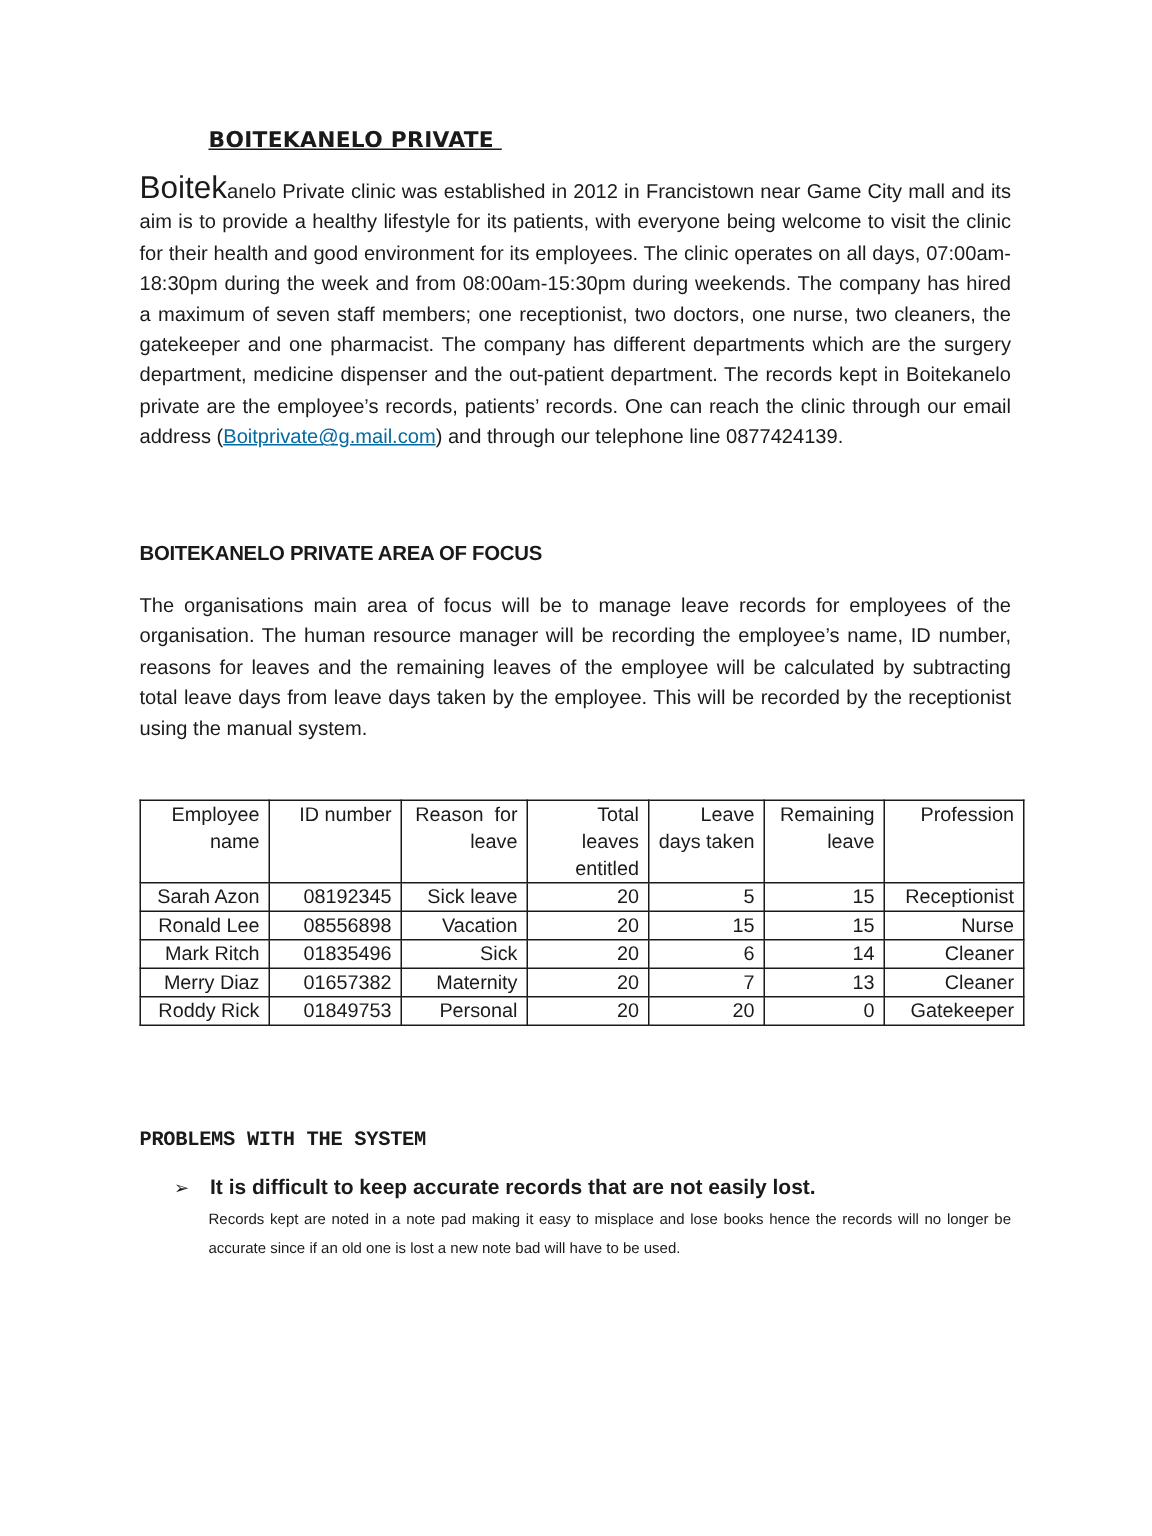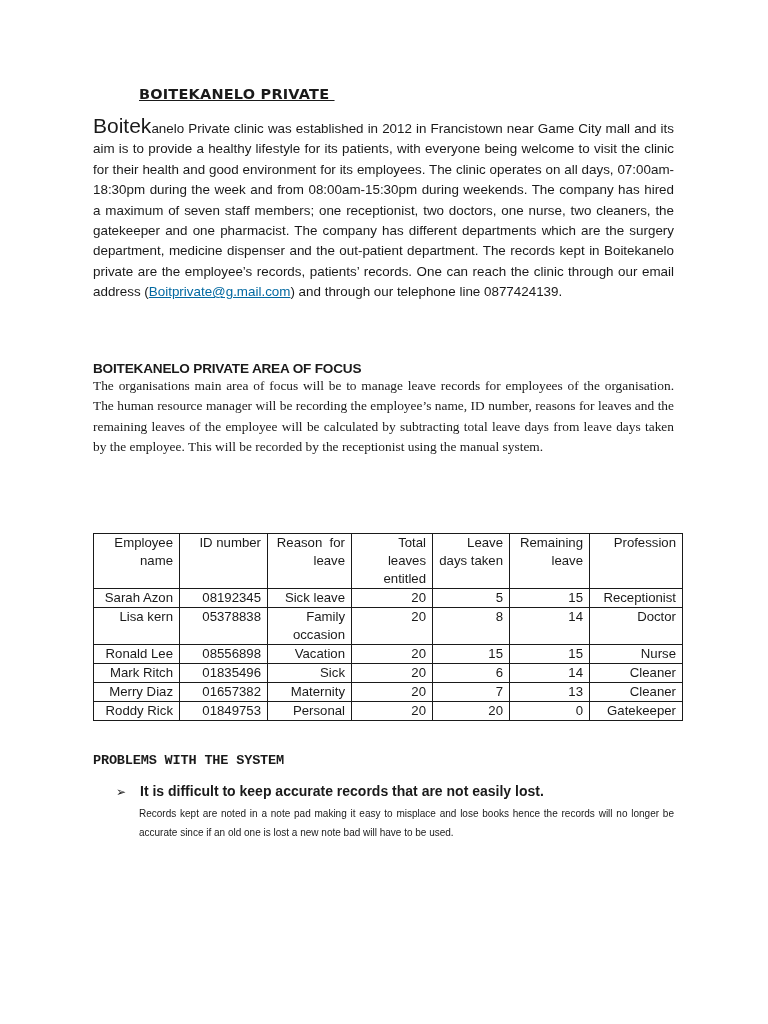--- a/index.html
+++ b/index.html
@@ -8,21 +8,21 @@
   .abs { position: absolute; }
   .title { left: 139px; top: 86px; font-family: "DejaVu Sans", sans-serif; font-weight: bold;
            font-size: 14.5px; text-decoration: underline; letter-spacing: 0.2px; white-space: pre; }
   .para { left: 93px; width: 581px; font-size: 13.4px; line-height: 20.4px; text-align: justify;
           text-align-last: left; }
   .p1 { top: 116px; }
   .p1 .big { font-size: 21px; }
   .link { color: #0369a1; text-decoration: underline; cursor: pointer; }
   .heading { left: 93px; font-size: 13.6px; font-weight: bold; letter-spacing: -0.2px; text-align: center; }
   .h2 { top: 361px; }
-  .p2 { top: 376px; font-family: Liberation Serif, serif; }
+  .p2 { top: 394px; }
   table.leave { position: absolute; left: 93px; top: 533px; border-collapse: collapse;
                 font-size: 13.2px; line-height: 18px; text-align: right; }
   table.leave td { border: 1px solid #1a1a1a; padding: 0 6px; vertical-align: top; }
   table.leave tr.hdr td { height: 53px; padding-top: 0px; }
   table.leave tr.r td { height: 18px; }
   table.leave tr.r2 td { height: 36px; }
   .h3 { top: 753px; font-family: Liberation Mono, monospace; }
   .bullet-row { left: 116px; top: 783px; font-size: 14px; font-weight: bold; }
   .bullet-row .arrow { display: inline-block; width: 24px; font-weight: normal; font-size: 12px; }
   .p3 { left: 139px; top: 804px; width: 535px; font-size: 10px; line-height: 19px; }
@@ -60,29 +60,20 @@
   </tr>
   <tr class="r">
     <td>Sarah Azon</td>
     <td>08192345</td>
     <td>Sick leave</td>
     <td>20</td>
     <td>5</td>
     <td>15</td>
     <td>Receptionist</td>
   </tr>
-  <tr class="r2">
-    <td>Lisa kern</td>
-    <td>05378838</td>
-    <td>Family occasion</td>
-    <td>20</td>
-    <td>8</td>
-    <td>14</td>
-    <td>Doctor</td>
-  </tr>
   <tr class="r">
     <td>Ronald Lee</td>
     <td>08556898</td>
     <td>Vacation</td>
     <td>20</td>
     <td>15</td>
     <td>15</td>
     <td>Nurse</td>
   </tr>
   <tr class="r">

